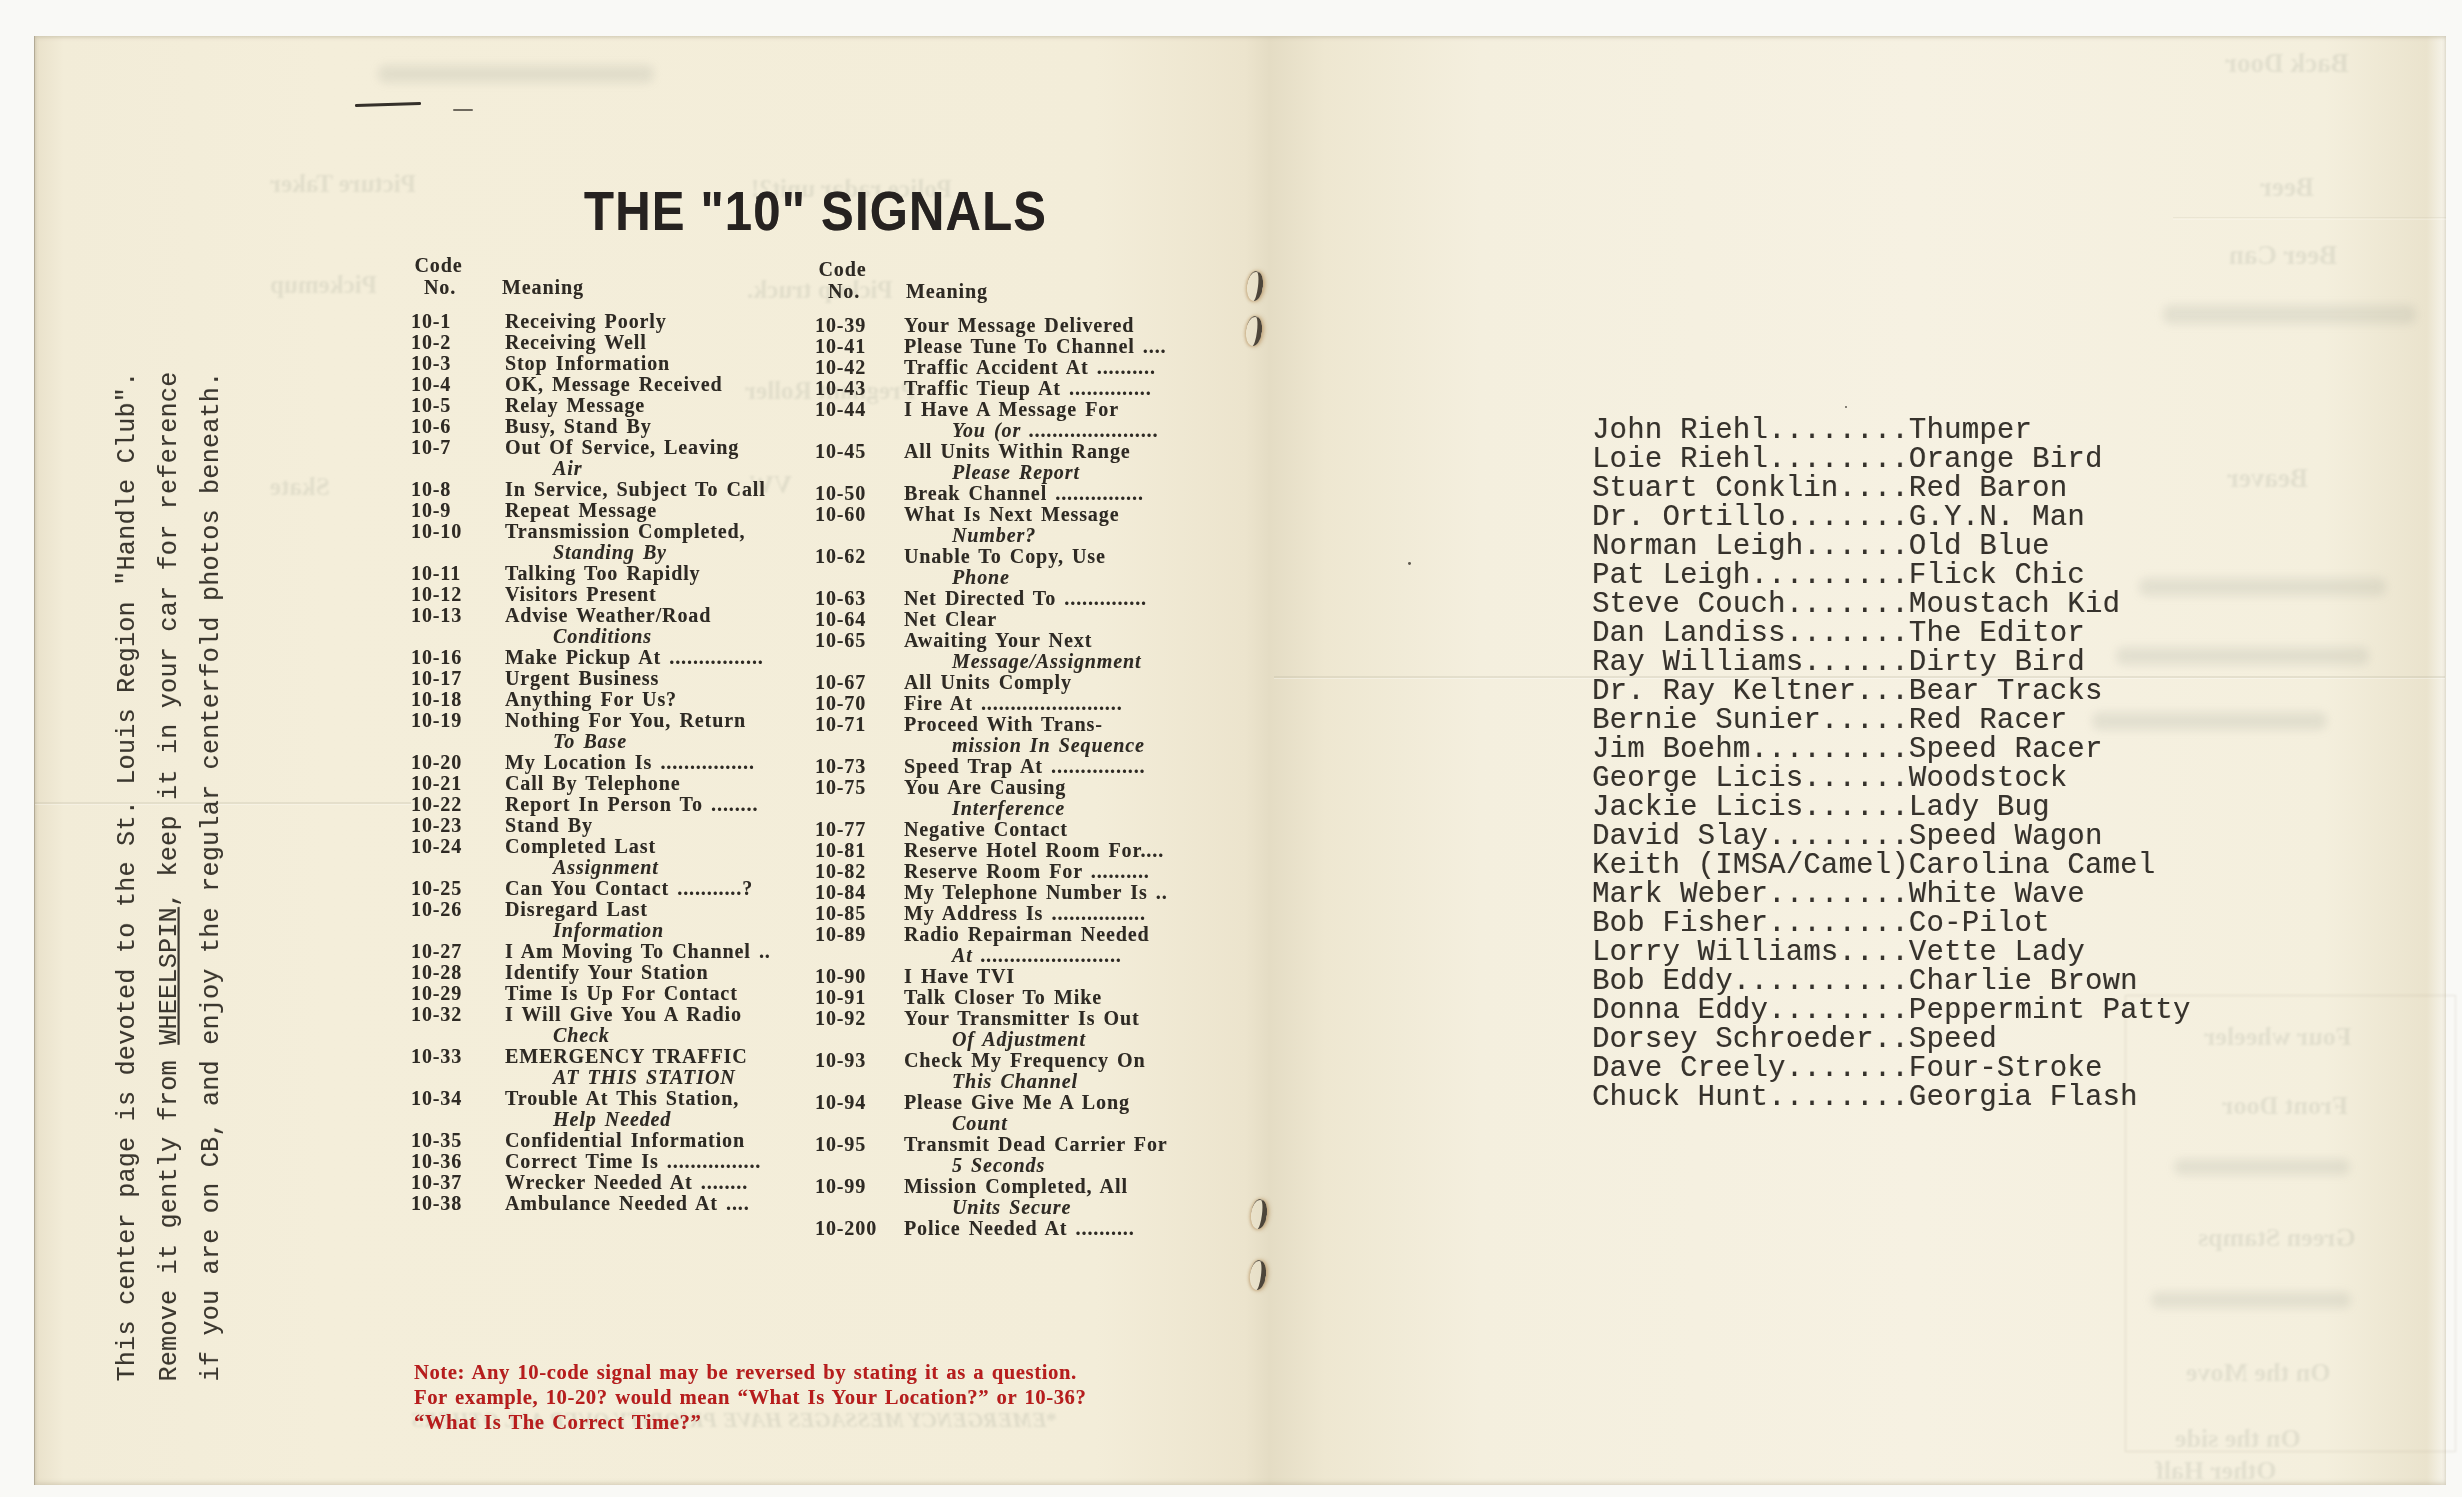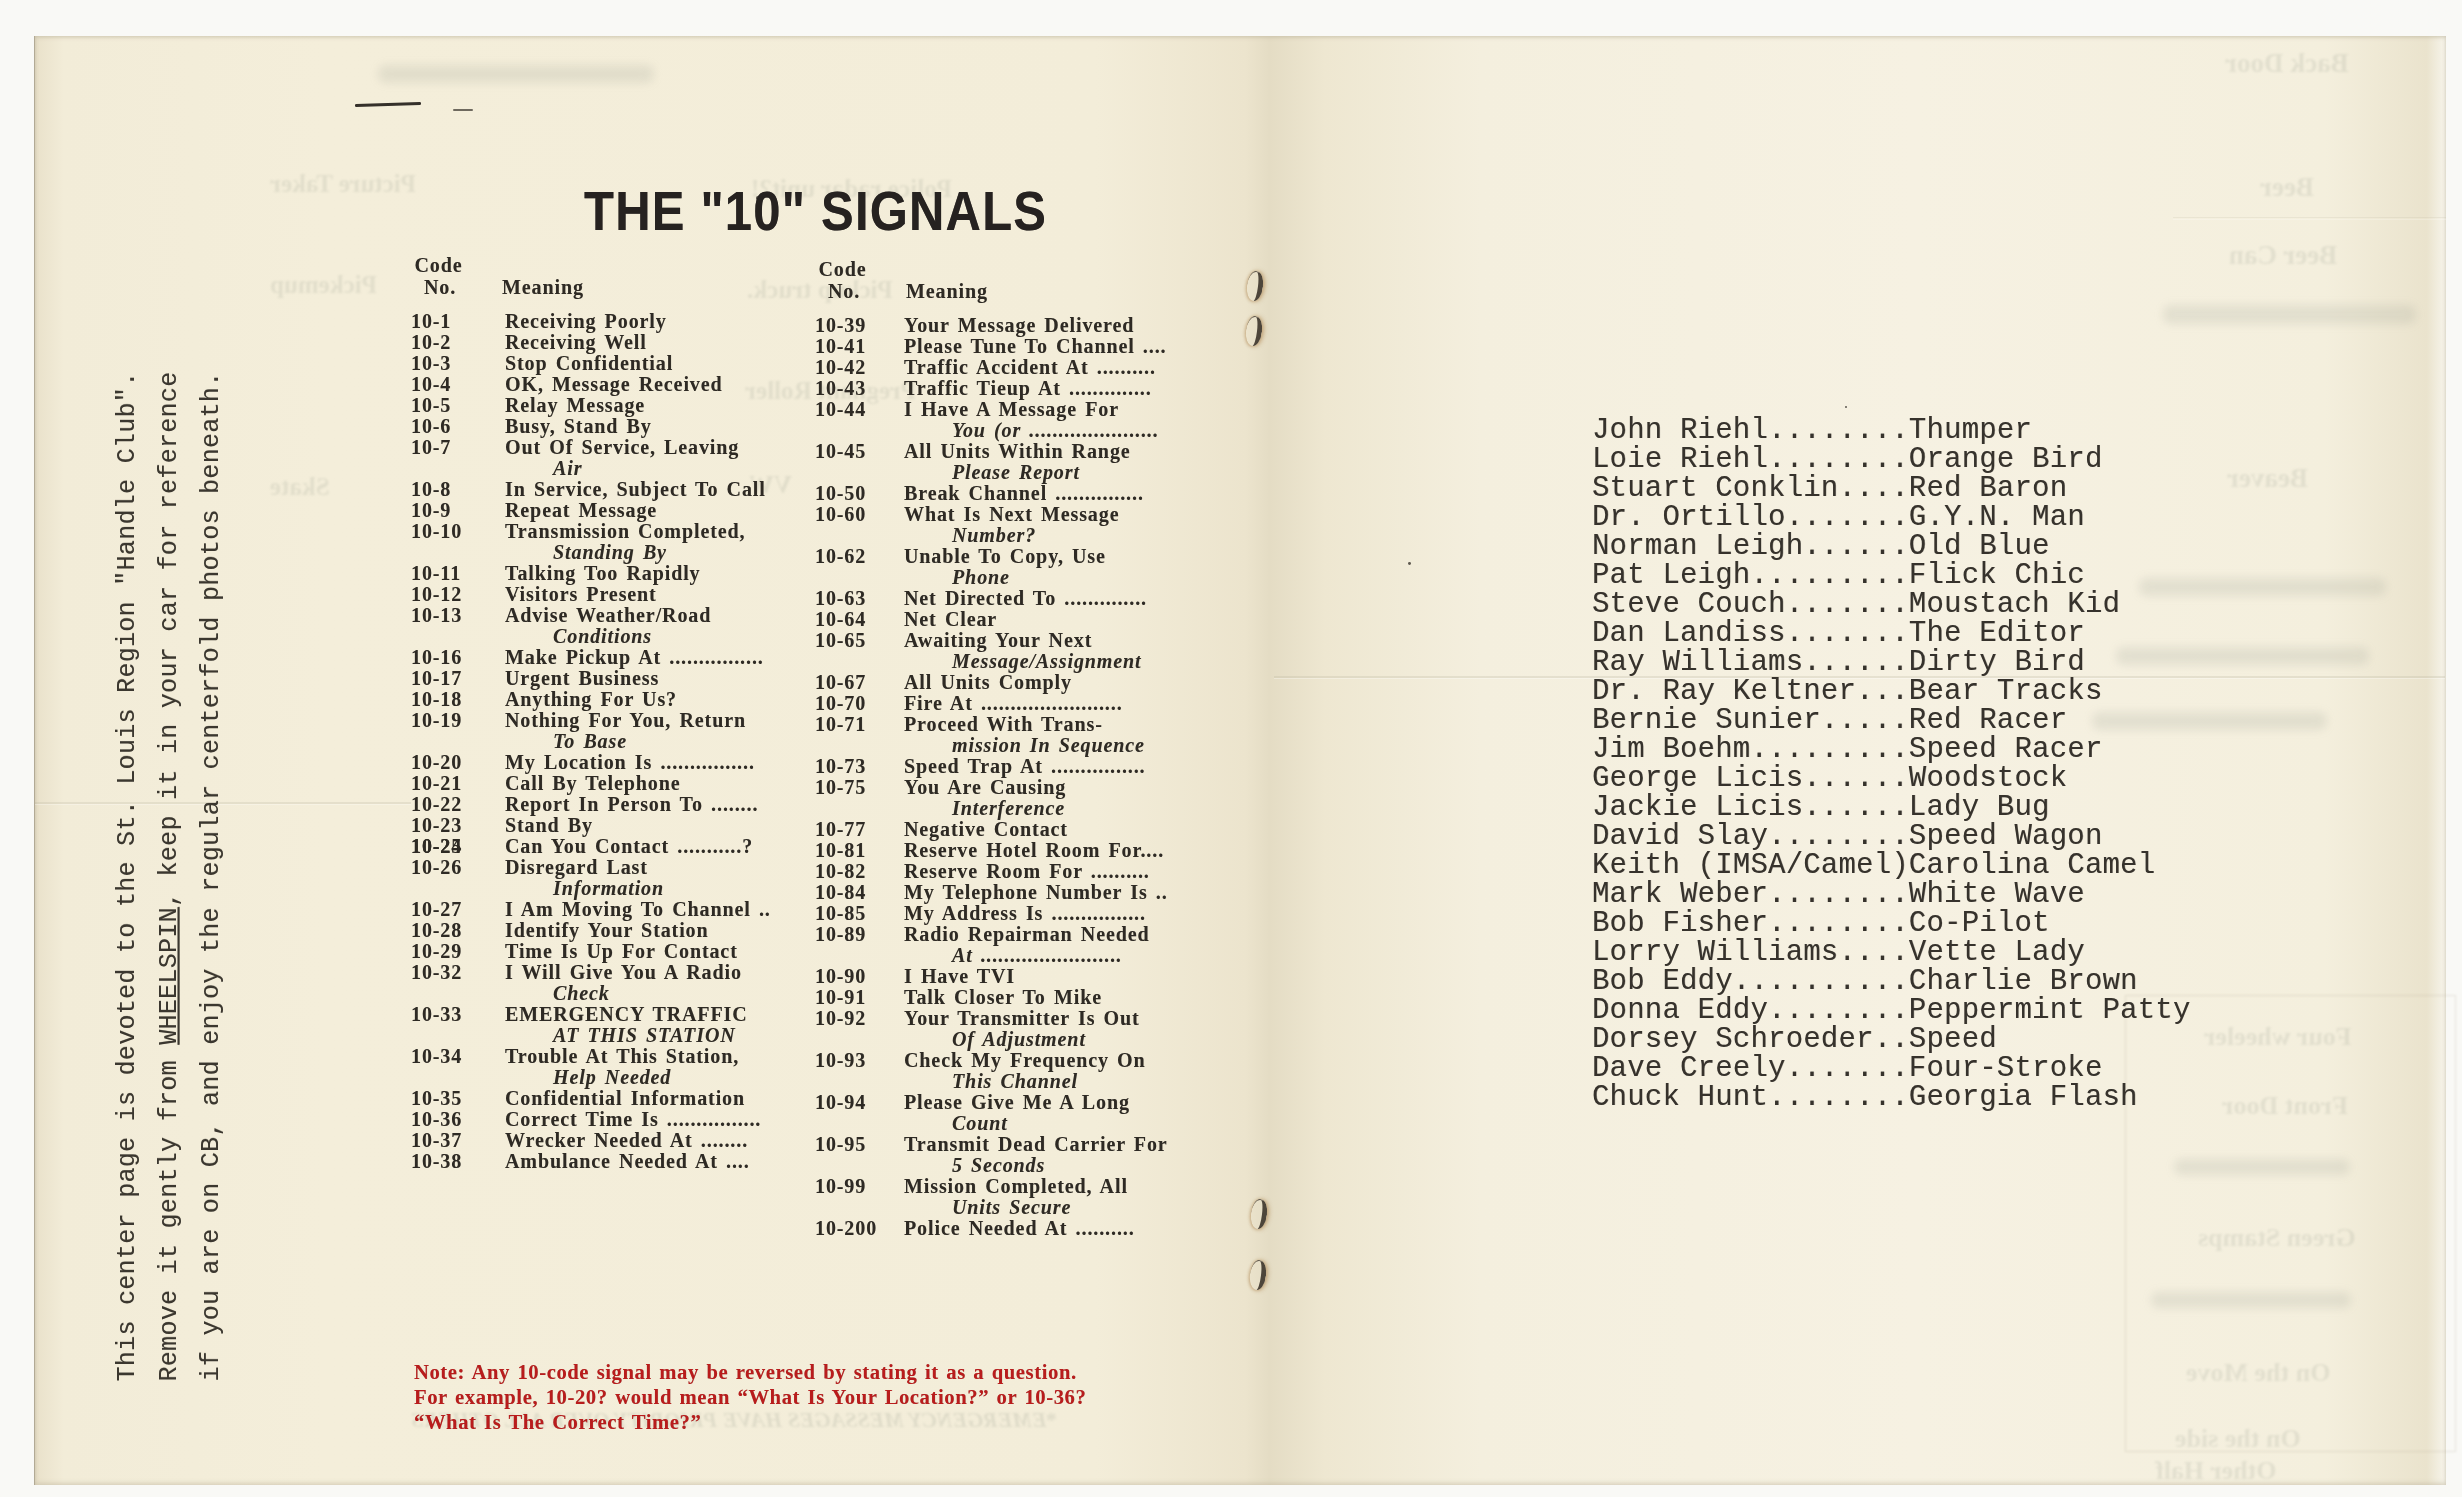--- a/index.html
+++ b/index.html
@@ -142,21 +142,21 @@
         </div>
         <div class="crow">
           <span class="code">10-2</span>
           <div class="meaning">
             <div class="mline">Receiving Well</div>
           </div>
         </div>
         <div class="crow">
           <span class="code">10-3</span>
           <div class="meaning">
-            <div class="mline">Stop Confidential</div>
+            <div class="mline">Stop Information</div>
           </div>
         </div>
         <div class="crow">
           <span class="code">10-4</span>
           <div class="meaning">
             <div class="mline">OK, Message Received</div>
           </div>
         </div>
         <div class="crow">
           <span class="code">10-5</span>
@@ -259,20 +259,24 @@
           </div>
         </div>
         <div class="crow">
           <span class="code">10-23</span>
           <div class="meaning">
             <div class="mline">Stand By</div>
           </div>
         </div>
         <div class="crow">
           <span class="code">10-24</span>
+          <div class="meaning">
+            <div class="mline">Completed Last</div>
+            <div class="mline cont">Assignment</div>
+          </div>
         </div>
         <div class="crow">
           <span class="code">10-25</span>
           <div class="meaning">
             <div class="mline">Can You Contact ...........?</div>
           </div>
         </div>
         <div class="crow">
           <span class="code">10-26</span>
           <div class="meaning">

